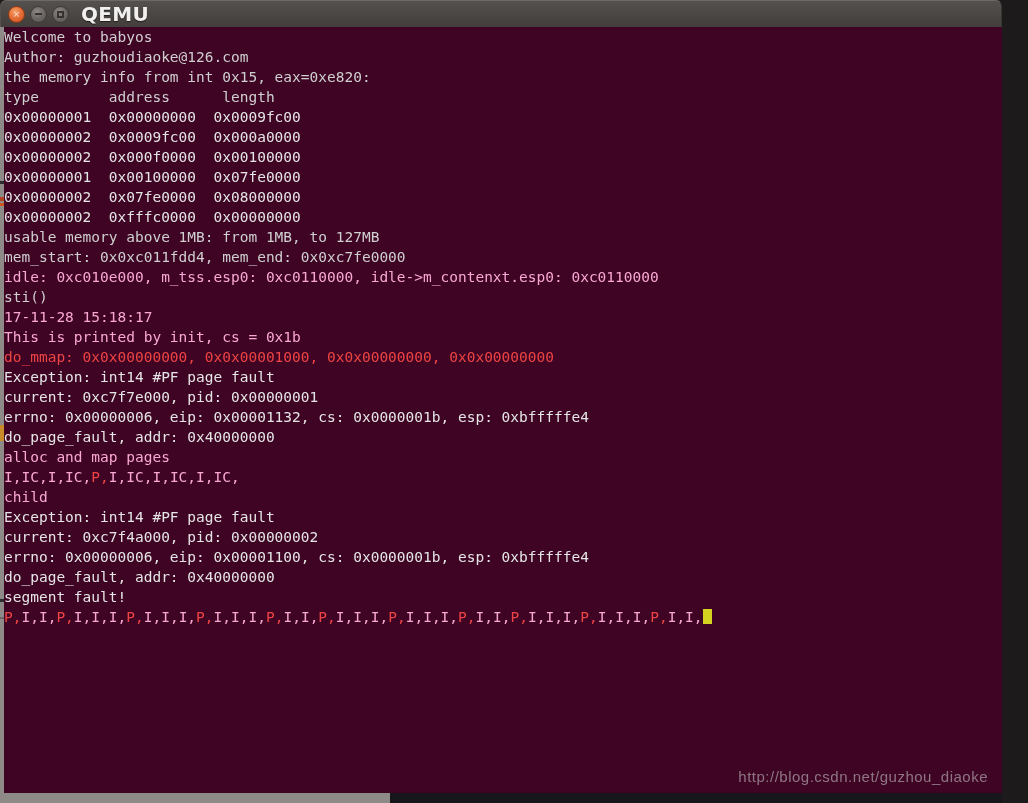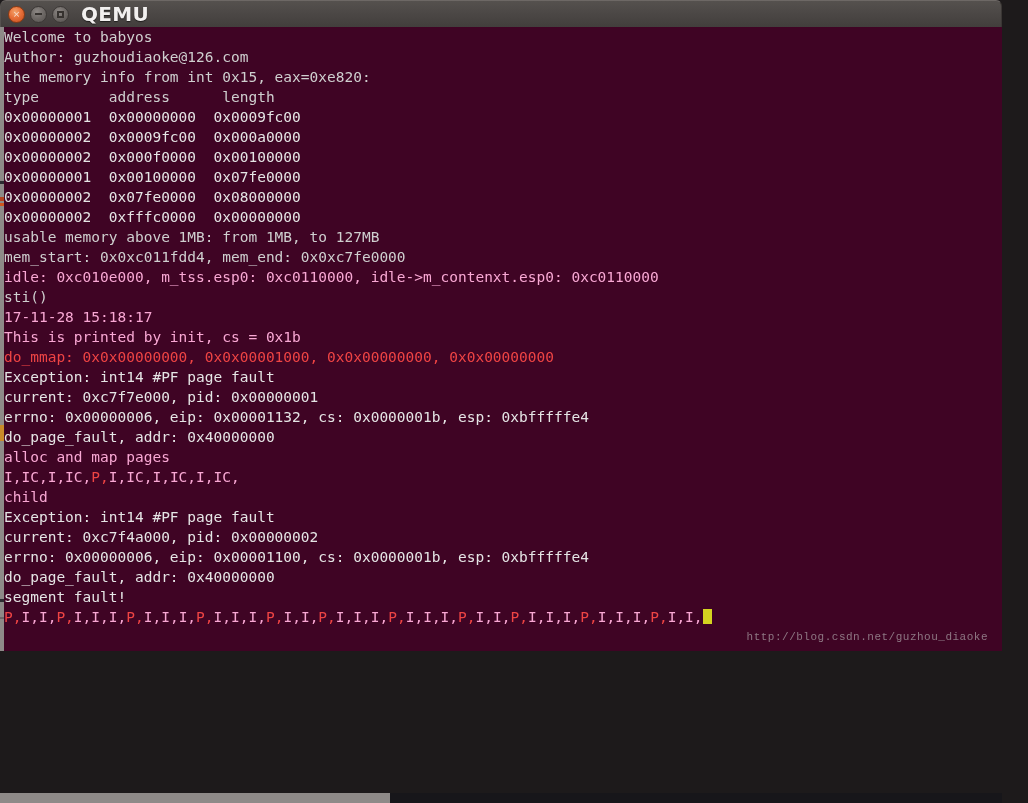--- a/index.html
+++ b/index.html
@@ -100,21 +100,21 @@
     font-size: 20px;
     font-weight: bold;
     letter-spacing: .3px;
     text-shadow: 0 1px 1px rgba(0,0,0,.55);
   }
 
   
   #console {
     position: relative;
     width: 1002px;
-    height: 624px;
+    height: 766px;
     background: #3f0424;
     box-sizing: border-box;
     padding: 2px 0 12px 1px;
     overflow: hidden;
   }
   
   #left-strip {
     position: absolute;
     left: 0;
     top: 0;
@@ -153,22 +153,22 @@
     height: 15px;
     background: #d4d420;
     vertical-align: -2px;
   }
 
   #watermark {
     position: absolute;
     right: 14px;
     bottom: 8px;
     color: #9b8a93;
-    font-family: Liberation Mono, monospace;
-    font-size: 11px;
+    font-family: Liberation Sans, sans-serif;
+    font-size: 15px;
     letter-spacing: .5px;
     opacity: .85;
   }
 
   
   #bottom-strip {
     position: absolute;
     left: 0;
     top: 793px;
     width: 390px;

